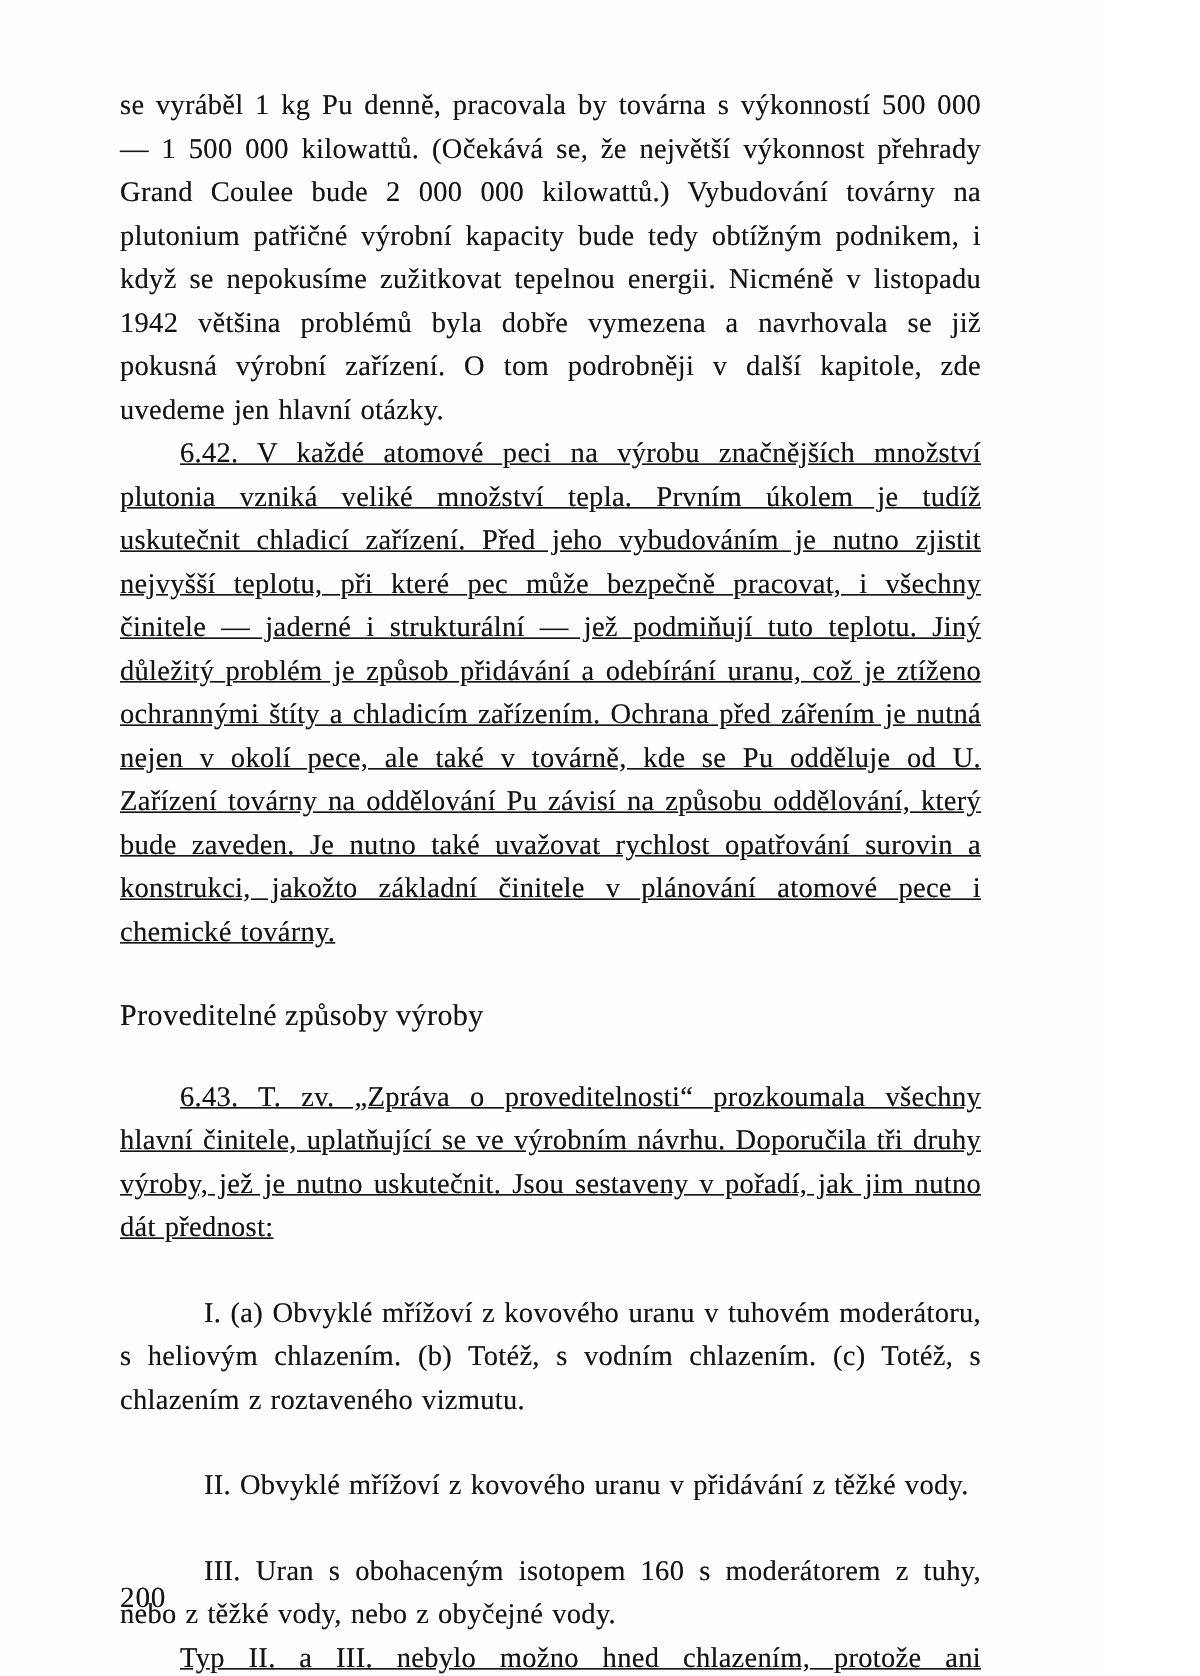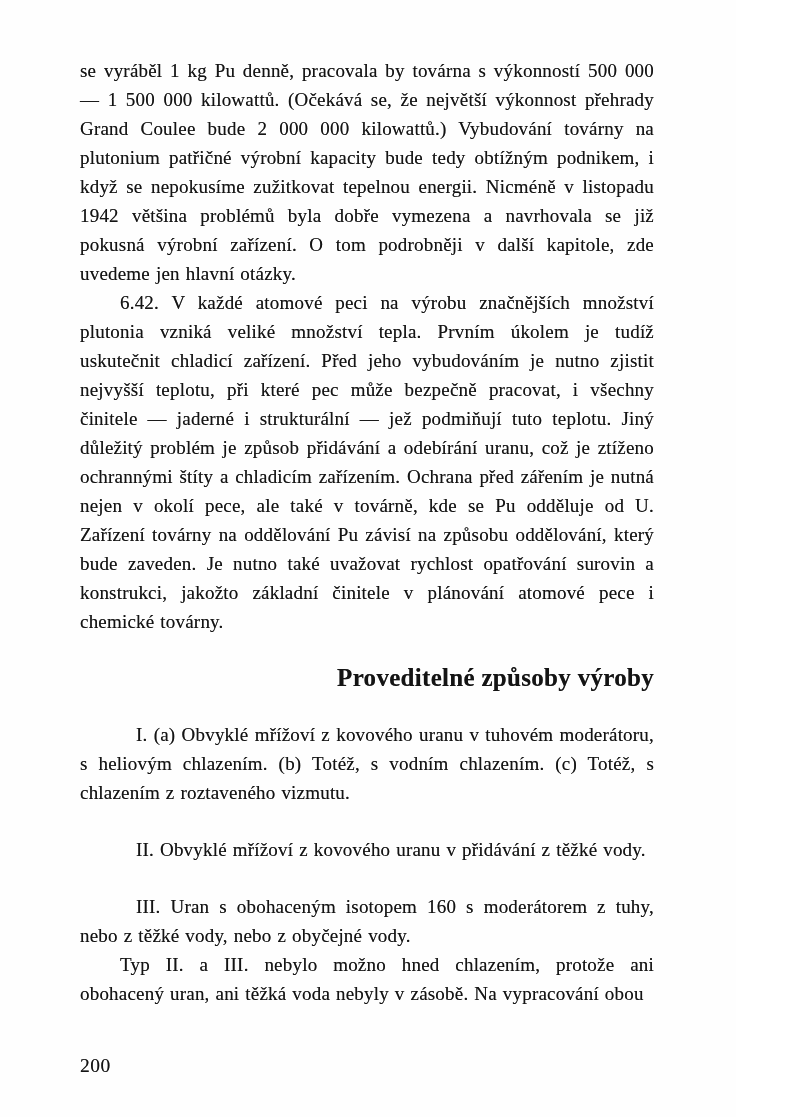--- a/index.html
+++ b/index.html
@@ -27,28 +27,28 @@
     .para {
       margin: 0;
       font-size: 19px;
       line-height: 29px;
       font-weight: 500;
       text-align: justify;
       letter-spacing: 0.2px;
       word-spacing: 1px;
       text-shadow: 0 0 0.4px rgba(10,10,10,0.55);
     }
-    .indent { text-indent: 40px; }
+    .indent { text-indent: 40px; text-decoration: underline; }
     .list-indent { text-indent: 56px; margin-top: 28px; }
     .heading {
       margin: 27px 0 25px 0;
-      font-size: 25px;
+      font-size: 20px;
       line-height: 29px;
-      font-weight: 700;
-      text-align: right;
+      font-weight: 400;
+      text-align: left;
       letter-spacing: 0.3px;
       text-shadow: 0 0 0.4px rgba(10,10,10,0.55);
     }
     .page-number {
       position: absolute;
       left: 80px;
       bottom: 40px;
       font-size: 19.5px;
       font-weight: 500;
       letter-spacing: 0.5px;
@@ -59,20 +59,21 @@
 <body>
 
 <div class="page">
 
   <p class="para">se vyráběl 1 kg Pu denně, pracovala by továrna s výkonností 500 000 — 1 500 000 kilowattů. (Očekává se, že největší výkonnost přehrady Grand Coulee bude 2 000 000 kilowattů.) Vybudování továrny na plutonium patřičné výrobní kapacity bude tedy obtížným podnikem, i když se nepokusíme zužitkovat tepelnou energii. Nicméně v listopadu 1942 většina problémů byla dobře vymezena a navrhovala se již pokusná výrobní zařízení. O tom podrobněji v další kapitole, zde uvedeme jen hlavní otázky.</p>
 
   <p class="para indent">6.42. V každé atomové peci na výrobu značnějších množství plutonia vzniká veliké množství tepla. Prvním úkolem je tudíž uskutečnit chladicí zařízení. Před jeho vybudováním je nutno zjistit nejvyšší teplotu, při které pec může bezpečně pracovat, i všechny činitele — jaderné i strukturální — jež podmiňují tuto teplotu. Jiný důležitý problém je způsob přidávání a odebírání uranu, což je ztíženo ochrannými štíty a chladicím zařízením. Ochrana před zářením je nutná nejen v okolí pece, ale také v továrně, kde se Pu odděluje od U. Zařízení továrny na oddělování Pu závisí na způsobu oddělování, který bude zaveden. Je nutno také uvažovat rychlost opatřování surovin a konstrukci, jakožto základní činitele v plánování atomové pece i chemické továrny.</p>
 
   <h2 class="heading">Proveditelné způsoby výroby</h2>
 
+  <p class="para indent">6.43. T. zv. „Zpráva o proveditelnosti“ prozkoumala všechny hlavní činitele, uplatňující se ve výrobním návrhu. Doporučila tři druhy výroby, jež je nutno uskutečnit. Jsou sestaveny v pořadí, jak jim nutno dát přednost:</p>
 
   <p class="para list-indent">I. (a) Obvyklé mřížoví z kovového uranu v tuhovém moderátoru, s heliovým chlazením. (b) Totéž, s vodním chlazením. (c) Totéž, s chlazením z roztaveného vizmutu.</p>
 
   <p class="para list-indent">II. Obvyklé mřížoví z kovového uranu v přidávání z těžké vody.</p>
 
   <p class="para list-indent">III. Uran s obohaceným isotopem 160 s moderátorem z tuhy, nebo z těžké vody, nebo z obyčejné vody.</p>
 
   <p class="para indent">Typ II. a III. nebylo možno hned chlazením, protože ani obohacený uran, ani těžká voda nebyly v zásobě. Na vypracování obou</p>
 
   <div class="page-number">200</div>

